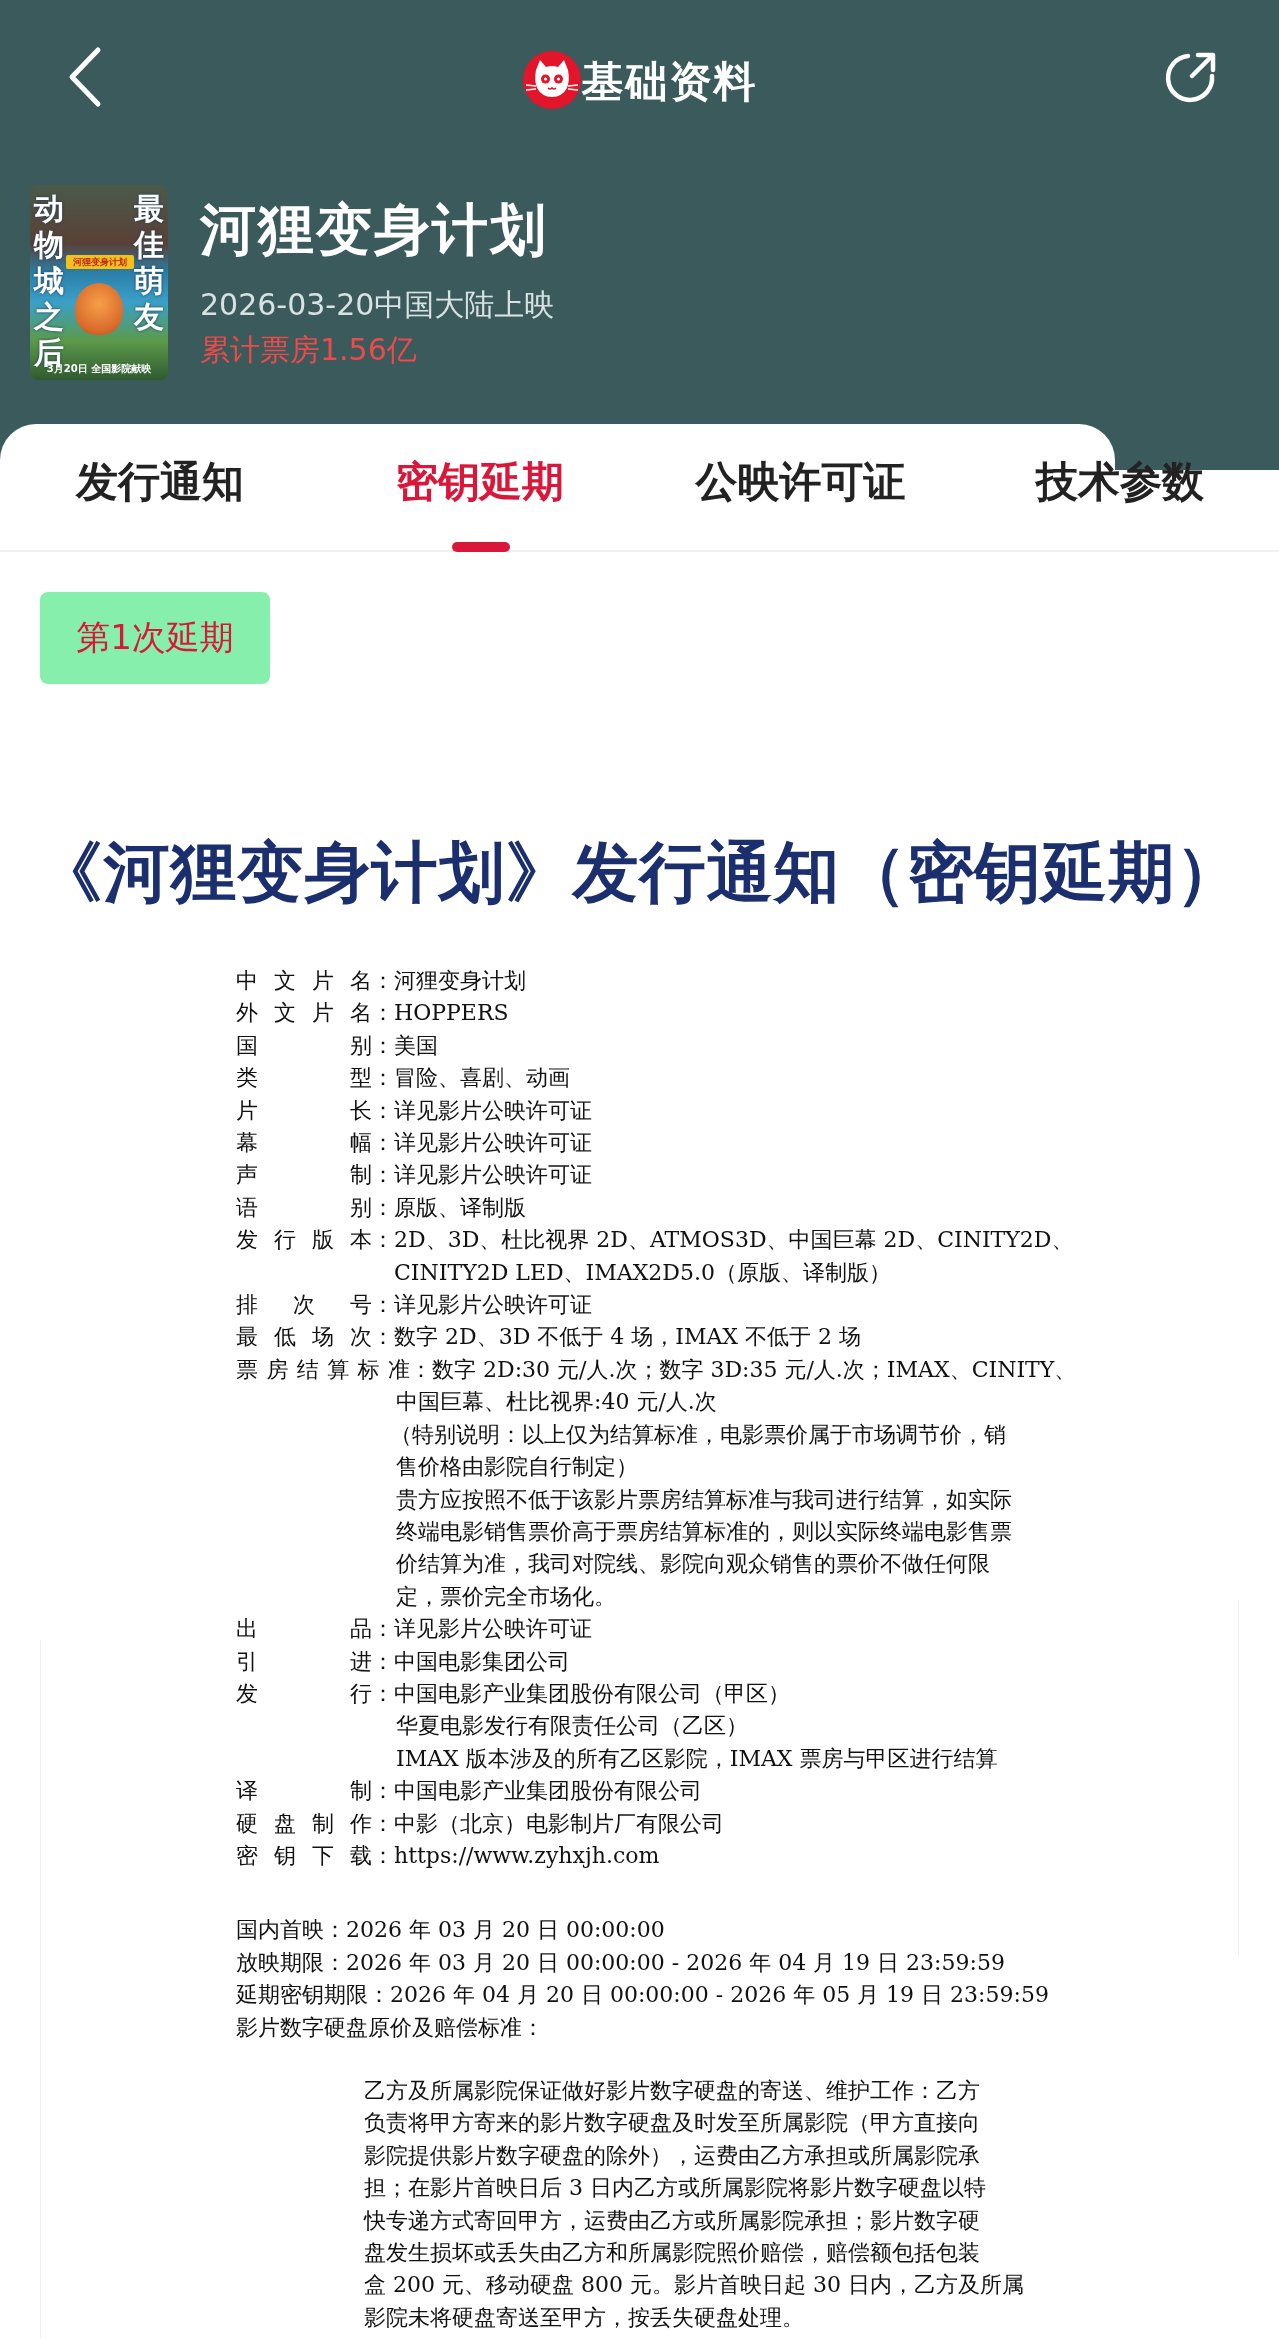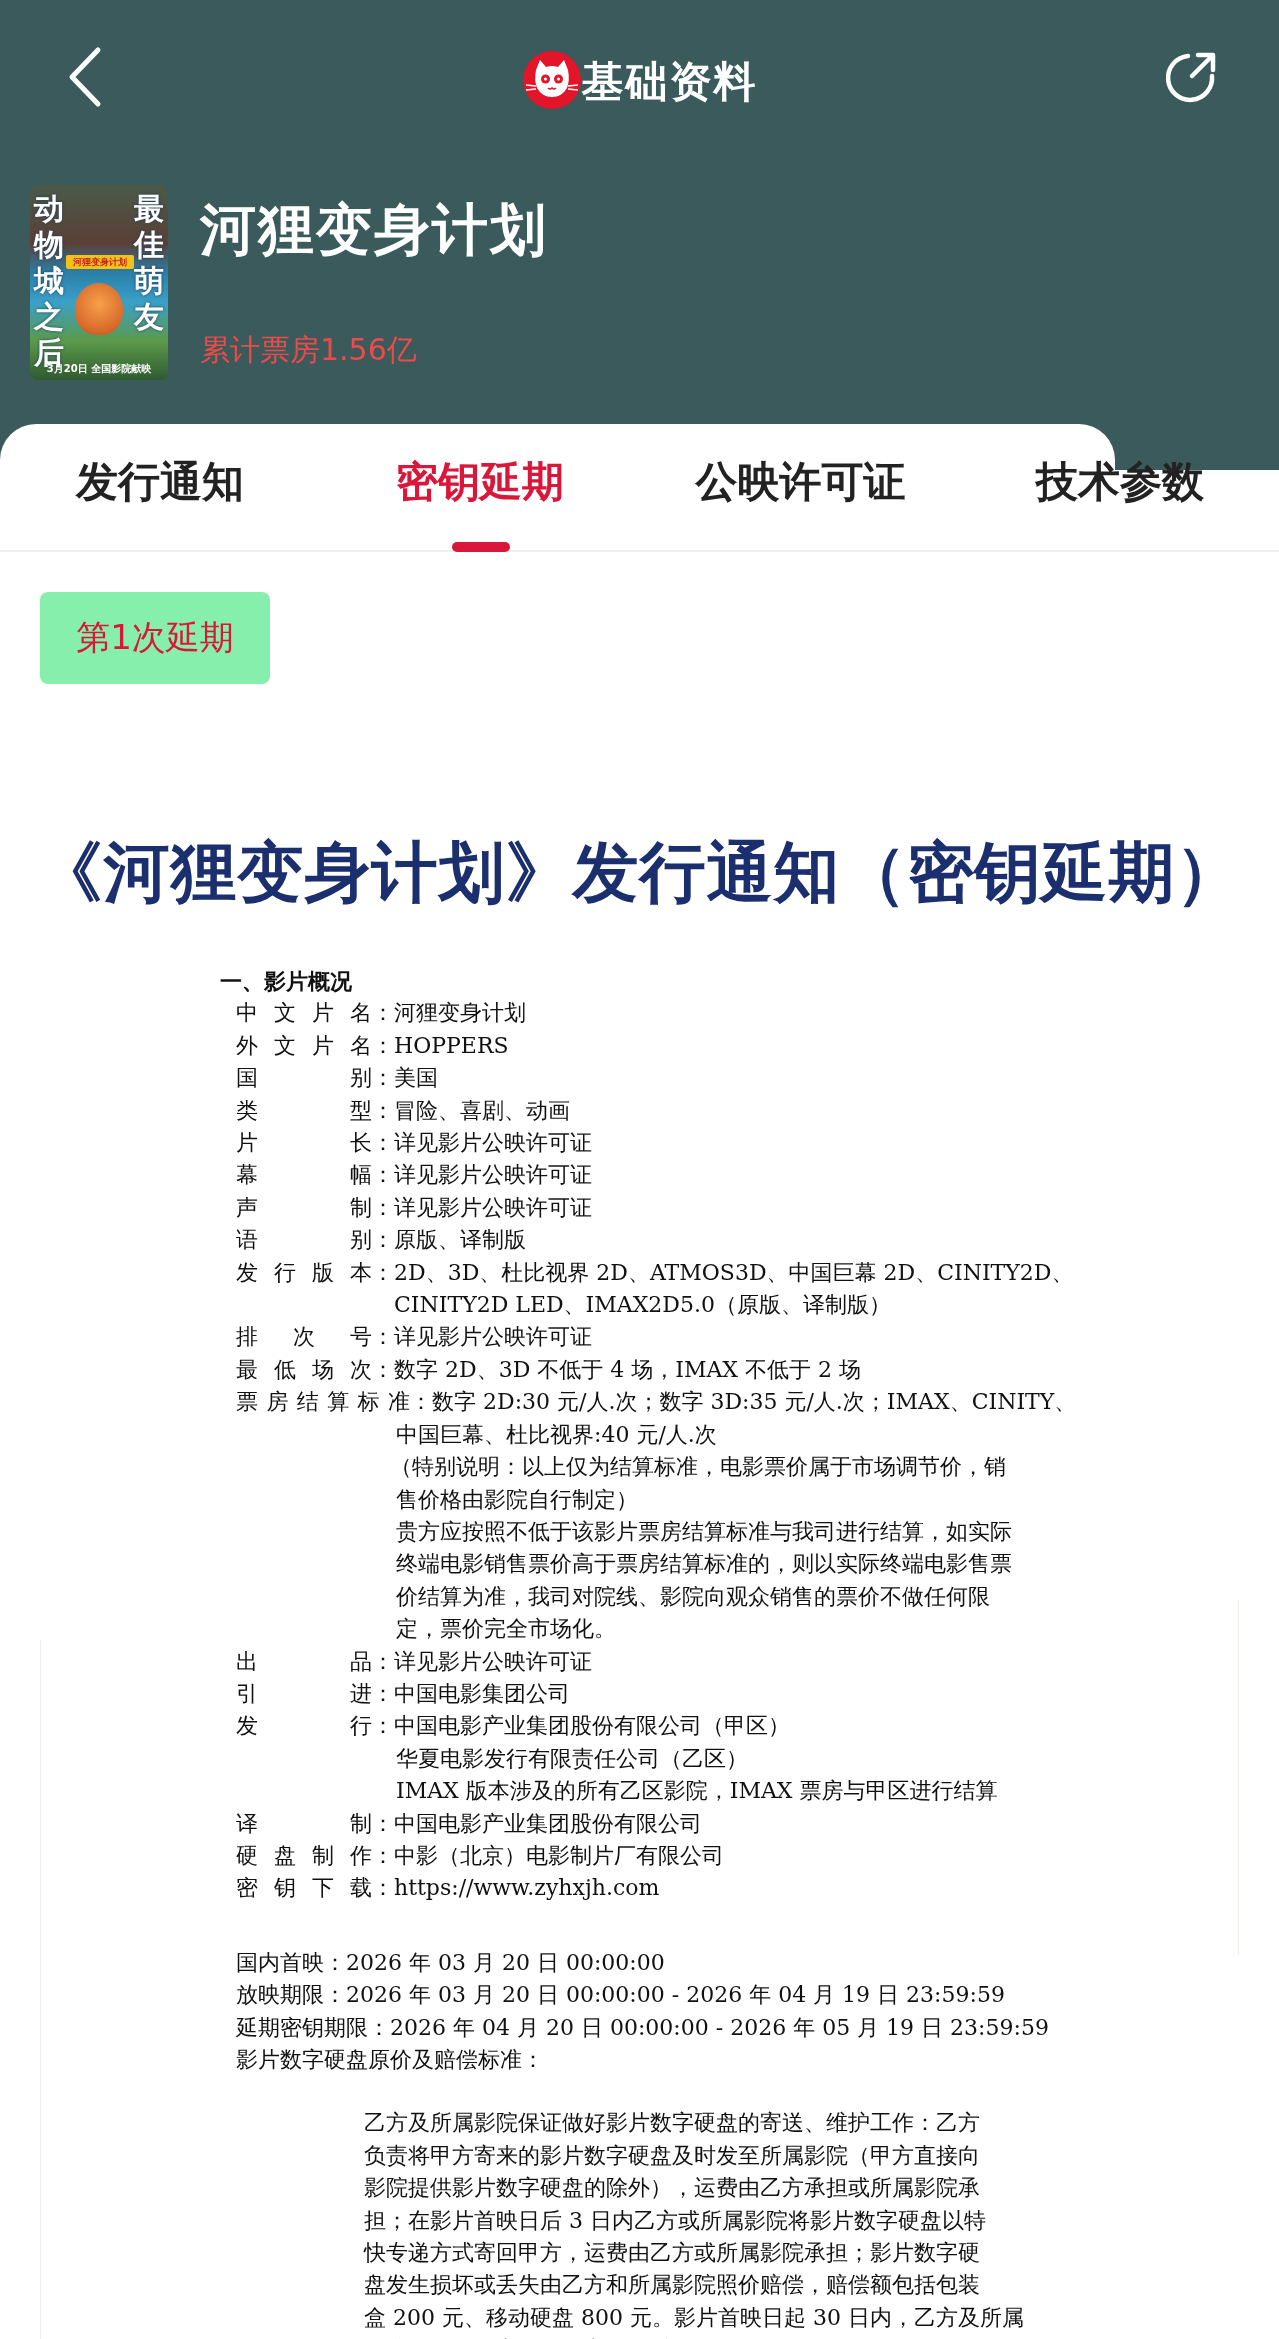--- a/index.html
+++ b/index.html
@@ -160,20 +160,21 @@
         <div>最</div>
         <div>佳</div>
         <div>萌</div>
         <div>友</div>
       </div>
       <div class="poster-logo">河狸变身计划</div>
       <div class="poster-beaver"></div>
       <div class="poster-date">3月20日 全国影院献映</div>
     </div>
     <div class="movie-name">河狸变身计划</div>
+    <div class="release">2026-03-20中国大陆上映</div>
     <div class="boxoffice">累计票房1.56亿</div>
   </div>
 </div>
 
 <div class="card">
   <div class="tabs">
     <div class="tab" style="left:70px;width:180px;">发行通知</div>
     <div class="tab active" style="left:390px;width:180px;">密钥延期</div>
     <div class="tab" style="left:688px;width:225px;">公映许可证</div>
     <div class="tab" style="left:1030px;width:180px;">技术参数</div>
@@ -181,21 +182,20 @@
   </div>
 
   <div class="extension-chip">第1次延期</div>
 </div>
 
 <div class="doc-title">《河狸变身计划》发行通知（密钥延期）</div>
 <div class="doc-edge"></div>
 <div class="doc-edge right"></div>
 
 <div class="doc-body">
-  <div class="doc-section">一、影片概况</div>
 
   <div class="row">
       <span class="lbl">中文片名</span>
       <span class="colon">：</span>
       <span class="val">河狸变身计划</span>
     </div>
   <div class="row">
       <span class="lbl">外文片名</span>
       <span class="colon">：</span>
       <span class="val">HOPPERS</span>

